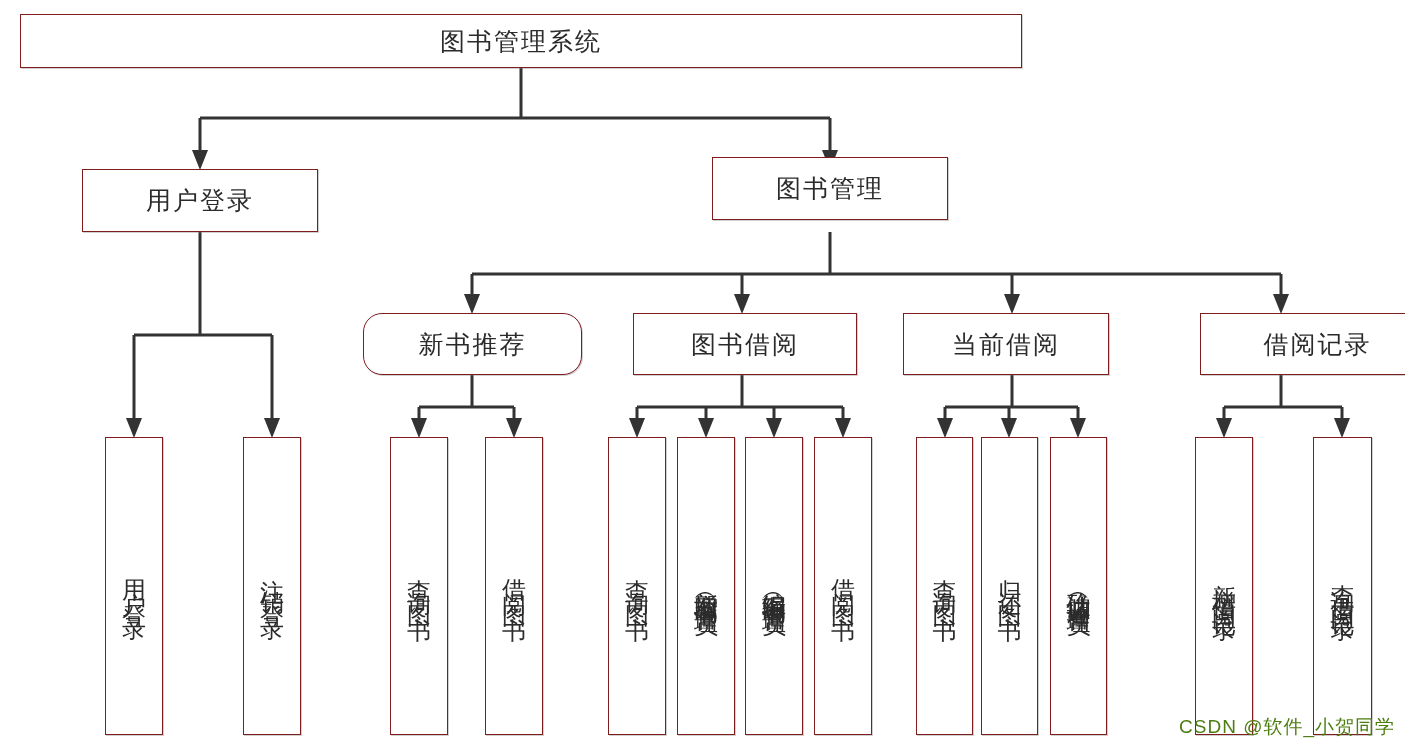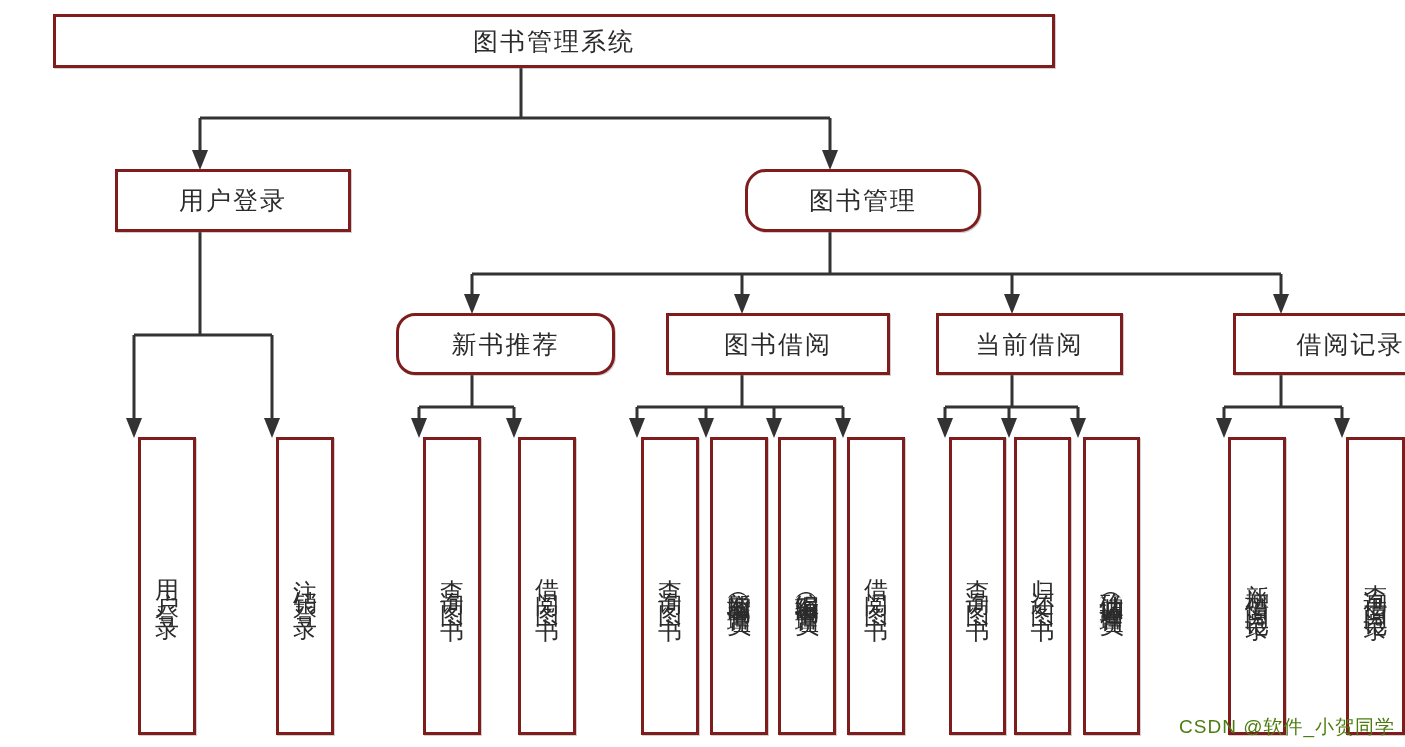--- a/index.html
+++ b/index.html
@@ -20,27 +20,26 @@
     position: absolute;
     left: 0;
     top: 0;
     width: 1405px;
     height: 747px;
     pointer-events: none;
   }
   .node {
     position: absolute;
     box-sizing: border-box;
-    border: 3px solid #7f1d1d;
+    border: 1px solid #7f1d1d;
     background: #ffffff;
     display: flex;
     align-items: center;
     justify-content: center;
     box-shadow: 1px 1px 0 rgba(120,120,120,0.35);
-    margin-left: 33px;
   }
   .node .hlabel {
     font-size: 25px;
     letter-spacing: 2px;
     color: #2b2b2b;
     white-space: nowrap;
     line-height: 1;
   }
   .node .vlabel {
     writing-mode: vertical-rl;
@@ -111,31 +110,31 @@
     </g>
   </svg>
 
   <div class="node" style="left:20px; top:14px; width:1002px; height:54px;">
     <span class="hlabel">图书管理系统</span>
   </div>
 
   <div class="node" style="left:82px; top:169px; width:236px; height:63px;">
     <span class="hlabel">用户登录</span>
   </div>
-  <div class="node" style="left:712px; top:169px; width:236px; height:63px;border-radius:21px;">
+  <div class="node" style="left:712px; top:157px; width:236px; height:63px;">
     <span class="hlabel">图书管理</span>
   </div>
 
   <div class="node" style="left:363px; top:313px; width:219px; height:62px;border-radius:19px;">
     <span class="hlabel">新书推荐</span>
   </div>
   <div class="node" style="left:633px; top:313px; width:224px; height:62px;">
     <span class="hlabel">图书借阅</span>
   </div>
-  <div class="node" style="left:903px; top:313px; width:187px; height:62px;">
+  <div class="node" style="left:903px; top:313px; width:206px; height:62px;">
     <span class="hlabel">当前借阅</span>
   </div>
   <div class="node" style="left:1200px; top:313px; width:235px; height:62px;">
     <span class="hlabel">借阅记录</span>
   </div>
 
   <div class="node" style="left:105px; top:437px; width:58px; height:298px;">
     <span class="vlabel v-wide">用户登录</span>
   </div>
   <div class="node" style="left:243px; top:437px; width:58px; height:298px;">

